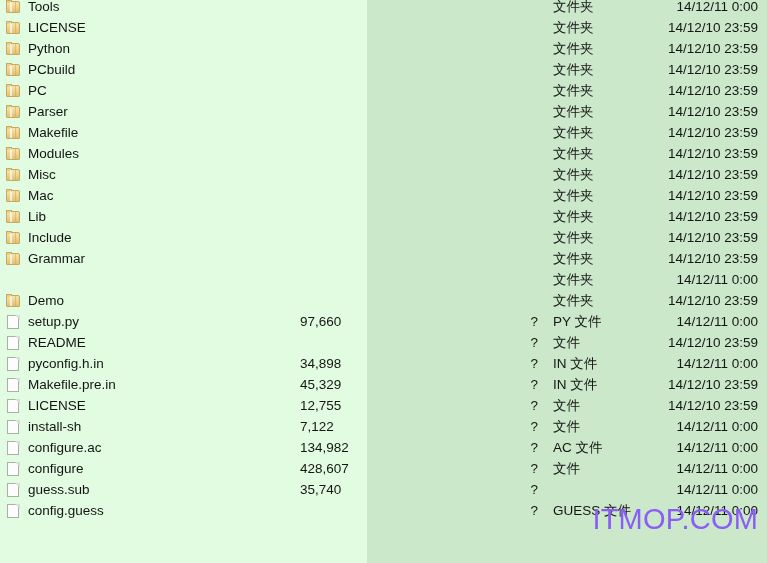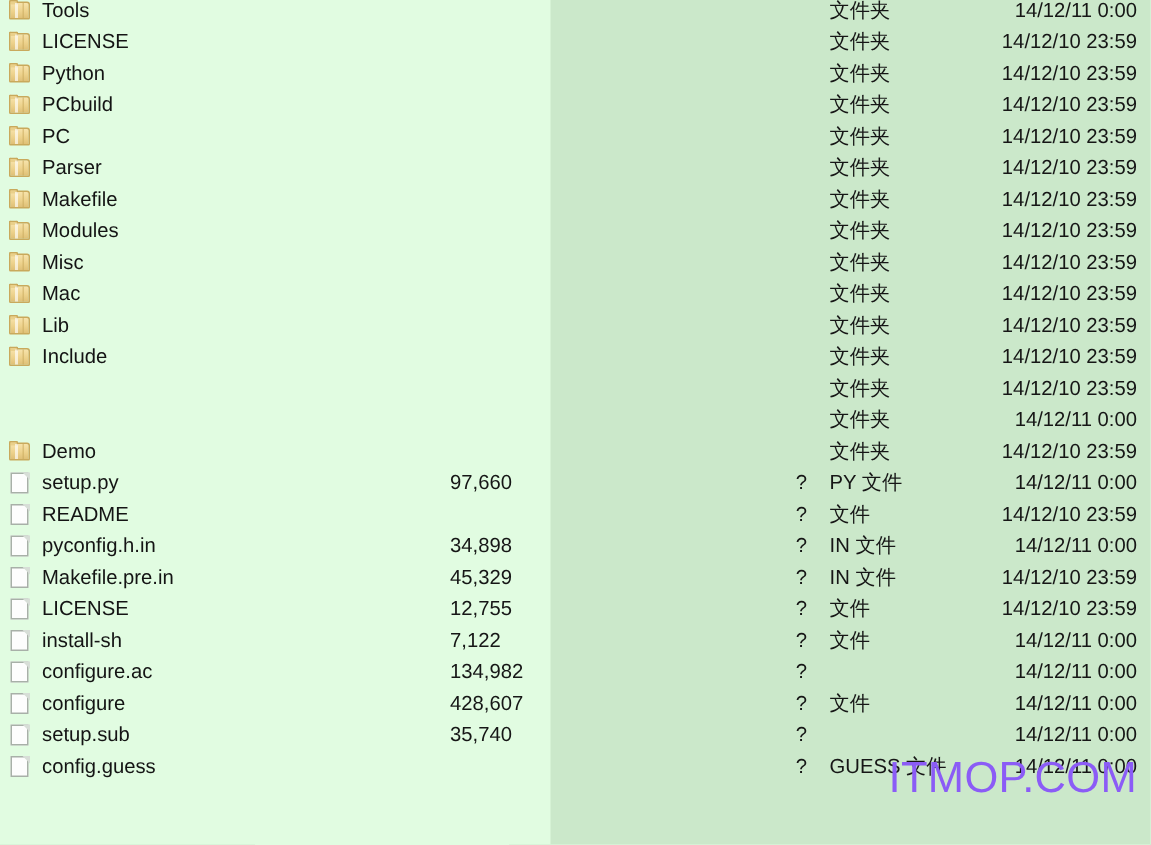--- a/index.html
+++ b/index.html
@@ -354,20 +354,29 @@
             <span class="f-edge"></span>
           </span>
           <span class="name-label">Include</span>
         </div>
         <div class="c-size"></div>
         <div class="c-attr"></div>
         <div class="c-type">文件夹</div>
         <div class="c-date">14/12/10 23:59</div>
       </div>
       <div class="row">
+        <div class="c-name">
+          <span class="icon folder-icon">
+            <span class="f-back"></span>
+            <span class="f-tab"></span>
+            <span class="f-spine"></span>
+            <span class="f-edge"></span>
+          </span>
+          <span class="name-label">Grammar</span>
+        </div>
         <div class="c-size"></div>
         <div class="c-attr"></div>
         <div class="c-type">文件夹</div>
         <div class="c-date">14/12/10 23:59</div>
       </div>
       <div class="row">
         <div class="c-size"></div>
         <div class="c-attr"></div>
         <div class="c-type">文件夹</div>
         <div class="c-date">14/12/11 0:00</div>
@@ -467,20 +476,21 @@
       <div class="row">
         <div class="c-name">
           <span class="icon file-icon">
             <span class="p-body"></span>
             <span class="p-fold"></span>
           </span>
           <span class="name-label">configure.ac</span>
         </div>
         <div class="c-size">134,982</div>
         <div class="c-attr">?</div>
+        <div class="c-type">AC 文件</div>
         <div class="c-date">14/12/11 0:00</div>
       </div>
       <div class="row">
         <div class="c-name">
           <span class="icon file-icon">
             <span class="p-body"></span>
             <span class="p-fold"></span>
           </span>
           <span class="name-label">configure</span>
         </div>
@@ -488,21 +498,21 @@
         <div class="c-attr">?</div>
         <div class="c-type">文件</div>
         <div class="c-date">14/12/11 0:00</div>
       </div>
       <div class="row">
         <div class="c-name">
           <span class="icon file-icon">
             <span class="p-body"></span>
             <span class="p-fold"></span>
           </span>
-          <span class="name-label">setup.sub</span>
+          <span class="name-label">guess.sub</span>
         </div>
         <div class="c-size">35,740</div>
         <div class="c-attr">?</div>
         <div class="c-date">14/12/11 0:00</div>
       </div>
       <div class="row">
         <div class="c-name">
           <span class="icon file-icon">
             <span class="p-body"></span>
             <span class="p-fold"></span>

